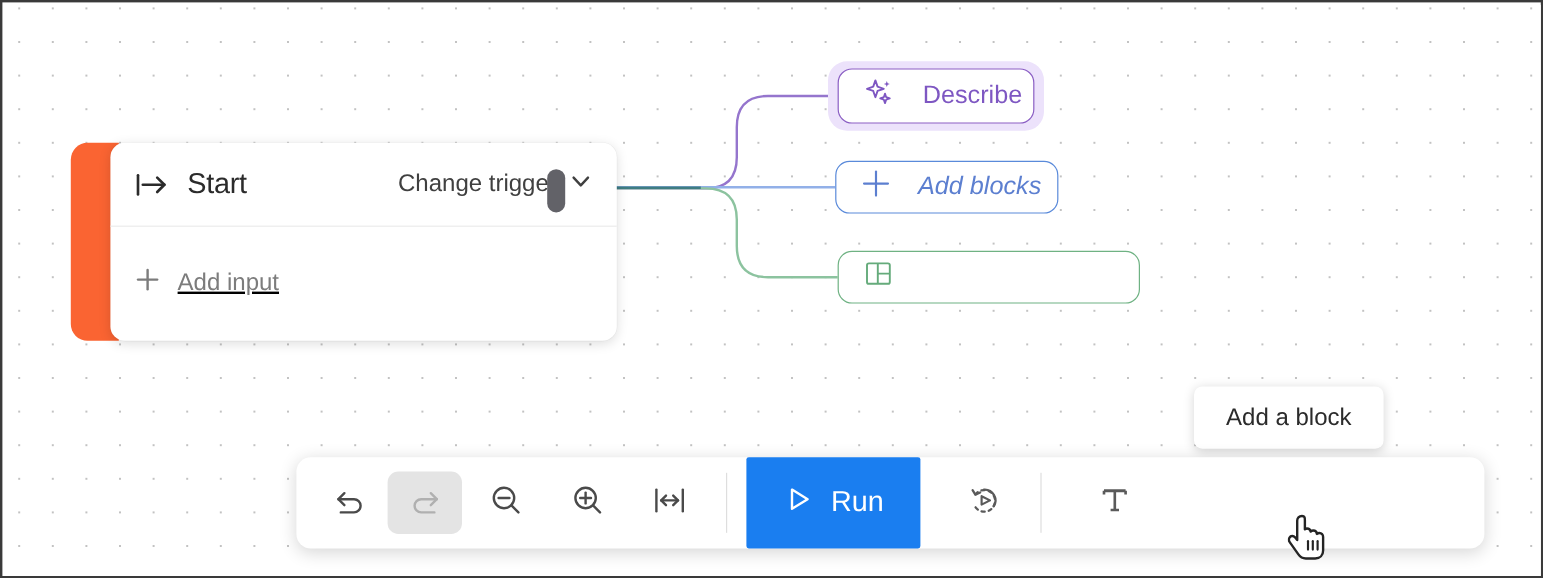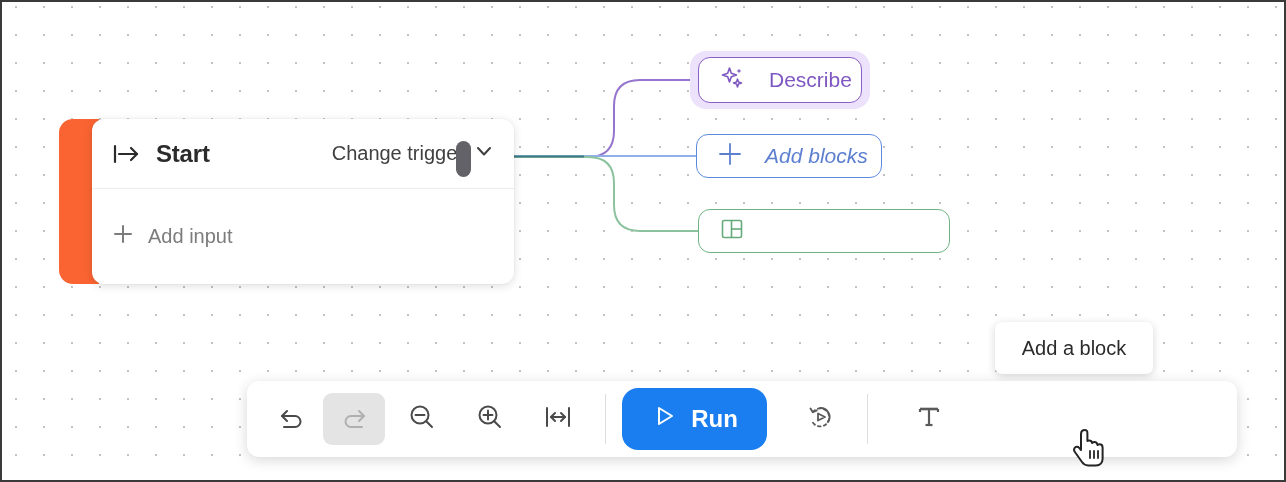--- a/index.html
+++ b/index.html
@@ -75,40 +75,41 @@
     height: 70px;
     display: flex;
     align-items: center;
     padding: 0 18px 0 20px;
     border-bottom: 1px solid #ececec;
     box-sizing: border-box;
   }
   #start-icon { display:flex; align-items:center; margin-right: 14px; }
   #start-title {
     font-size: 24px;
-    font-weight: bold;
+    font-weight: normal;
     color: #2b2b2b;
     letter-spacing: -0.2px;
   }
   #change-trigger {
     margin-left: auto;
     display: flex;
     align-items: center;
     gap: 10px;
     font-size: 20px;
     color: #404040;
     cursor: pointer;
     padding-right: 2px;
   }
   #start-body {
     height: 94px;
     display: flex;
     align-items: center;
     padding: 0 20px;
     box-sizing: border-box;
+    text-decoration: underline;
   }
   #add-input {
     display: flex;
     align-items: center;
     gap: 14px;
     font-size: 20px;
     color: #7c7c7c;
     cursor: pointer;
   }
 
@@ -224,30 +225,30 @@
   .tb-btn.active-bg { background: #e4e4e4; }
   .tb-sep {
     width: 1px;
     height: 50px;
     background: #dedede;
     margin: 0 16px;
     flex: none;
   }
   #run-button {
     width: 145px;
-    height: 62px;
+    height: 76px;
     background: #1a7ef0;
-    border-radius: 16px;
+    border-radius: 2px;
     display: flex;
     align-items: center;
     justify-content: center;
     gap: 14px;
     color: #ffffff;
     font-size: 24px;
-    font-weight: bold;
+    font-weight: normal;
     cursor: pointer;
     flex: none;
     border: none;
   }
   #block-button {
     width: 140px;
     height: 62px;
     background: #e8e8e8;
     border-radius: 10px;
     display: flex;

